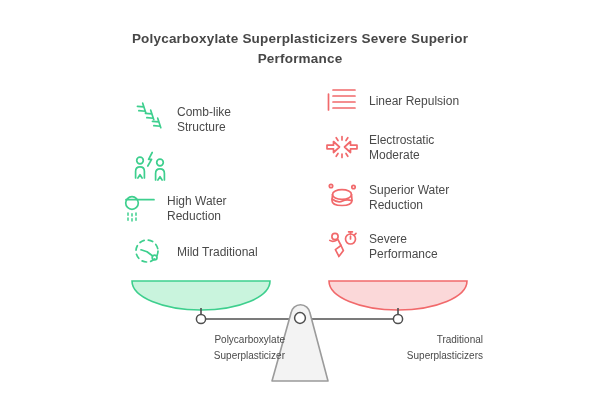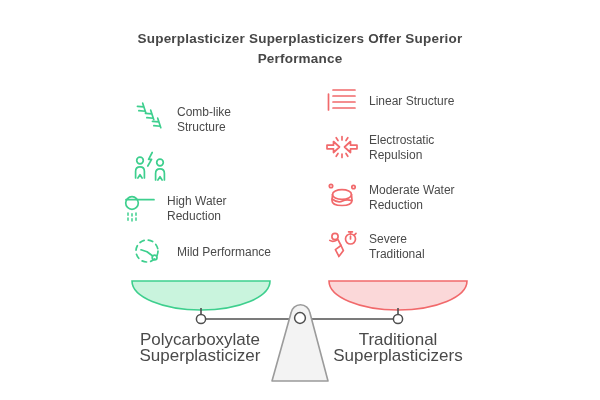--- a/index.html
+++ b/index.html
@@ -33,31 +33,31 @@
   .r-r3{left:325px;top:180px}
   .r-r4{left:325px;top:229px}
 
   .scale-svg{position:absolute;left:0;top:270px;width:600px;height:130px}
   .pan-left{fill:var(--green_fill);stroke:var(--green);stroke-width:1.6}
   .pan-right{fill:var(--red_fill);stroke:var(--red);stroke-width:1.6}
   .beamline{stroke:var(--beam);stroke-width:1.6;fill:none}
   .joint{fill:#fff;stroke:var(--beam);stroke-width:1.5}
   .fulcrum{fill:var(--fulcrum_fill);stroke:var(--fulcrum_stroke);stroke-width:1.6;stroke-linejoin:round}
 
-  .pan-label{position:absolute;top:332px;width:170px;text-align:center;
-             font-size:17px;line-height:16px;color:var(--ink);white-space:pre-line}
+  .pan-label{position:absolute;top:332px;width:170px;text-align:right;
+             font-size:10px;line-height:16px;color:var(--ink);white-space:pre-line}
   .pan-label.left{left:115px}
   .pan-label.right{left:313px}
 </style>
 </head>
 <body>
 
 <div class="canvas">
 
-  <div class="title">Superplasticizer Superplasticizers Offer Superior
+  <div class="title">Polycarboxylate Superplasticizers Severe Superior
 Performance</div>
 
   <div class="row r-l1">
     <svg class="icon green" viewBox="0 0 34 36">
       <g class="stroke">
         <g transform="translate(4,3) rotate(-18)">
             <path d="M6 0 V10 M0 1.5 L6 4 M0 6 L6 8.5"></path>
           </g>
         <g transform="translate(12,10) rotate(-18)">
             <path d="M6 0 V10 M0 1.5 L6 4 M0 6 L6 8.5"></path>
@@ -98,72 +98,72 @@
   </div>
 
   <div class="row r-l4">
     <svg class="icon green" viewBox="0 0 34 36">
       <g class="stroke">
         <circle cx="14" cy="17" r="11" stroke-dasharray="4.6 4.2"></circle>
         <path d="M8 15.8 L14 17.8 L19.4 21.8"></path>
         <circle cx="21.6" cy="23.6" r="2.4"></circle>
       </g>
     </svg>
-    <div class="label">Mild Performance</div>
+    <div class="label">Mild Traditional</div>
   </div>
 
   <div class="row r-r1">
     <svg class="icon red" viewBox="0 0 34 36">
       <g class="stroke" stroke-width="2.2">
         <path d="M8 7 H30 M8 13 H30 M8 19 H30 M8 25 H30"></path>
         <path d="M3.5 11 V27"></path>
       </g>
     </svg>
-    <div class="label">Linear Structure</div>
+    <div class="label">Linear Repulsion</div>
   </div>
 
   <div class="row r-r2">
     <svg class="icon red" viewBox="0 0 34 36">
       <g class="stroke" stroke-width="1.5">
         <path d="M2 15.2 H8.5 V11.5 L14.5 17 L8.5 22.5 V18.8 H2 Z"></path>
         <path d="M32 15.2 H25.5 V11.5 L19.5 17 L25.5 22.5 V18.8 H32 Z"></path>
         <path d="M17 10 V6.5 M17 24 V27.5 M13 10.5 L11.2 7.7 M21 10.5 L22.8 7.7 M13 23.5 L11.2 26.3 M21 23.5 L22.8 26.3"></path>
       </g>
     </svg>
     <div class="label">Electrostatic
-Repulsion</div>
+Moderate</div>
   </div>
 
   <div class="row r-r3">
     <svg class="icon red" viewBox="0 0 34 36">
       <g class="stroke">
         <ellipse cx="17" cy="14.5" rx="9.5" ry="4.8"></ellipse>
         <path d="M7.5 14.5 L7 20.5 Q7 25.5 17 25.5 Q27 25.5 27 20.5 L26.5 14.5"></path>
         <path d="M7.1 19 Q13 23.5 17.5 21 Q21.5 18.8 26.8 20.6"></path>
         <circle cx="6" cy="6" r="1.7"></circle>
         <circle cx="28.5" cy="7" r="1.7"></circle>
       </g>
     </svg>
-    <div class="label">Moderate Water
+    <div class="label">Superior Water
 Reduction</div>
   </div>
 
   <div class="row r-r4">
     <svg class="icon red" viewBox="0 0 34 36">
       <g class="stroke" stroke-width="1.6">
         <circle cx="25.5" cy="10" r="5"></circle>
         <path d="M25.5 5 V3 M23.6 2.8 H27.4 M29.6 5.8 L31 4.4 M25.5 10 V7.2"></path>
         <circle cx="10" cy="7.5" r="3.1"></circle>
         <path d="M12 11 Q8 13.4 4.8 11.4"></path>
         <path d="M13 10.6 L16 16.5 L10.4 20.6 L13.4 26.4"></path>
         <path d="M16 16.5 L18.4 21.6 L13.8 27.6"></path>
       </g>
     </svg>
     <div class="label">Severe
-Traditional</div>
+Performance</div>
   </div>
 
   <svg class="scale-svg" viewBox="0 270 600 130">
     <path class="pan-left" d="M132 281 A69 29 0 0 0 270 281 Z"></path>
     <path class="pan-right" d="M329 281 A69 29 0 0 0 467 281 Z"></path>
     <line class="beamline" x1="201" y1="308" x2="201" y2="315"></line>
     <line class="beamline" x1="398" y1="308" x2="398" y2="315"></line>
     <line class="beamline" x1="201" y1="319" x2="398" y2="319"></line>
     <path class="fulcrum" d="M272 381 L291 313 A9.6 9.6 0 0 1 310 313 L328 381 Z"></path>
     <circle class="joint" cx="300" cy="318" r="5.4"></circle>

